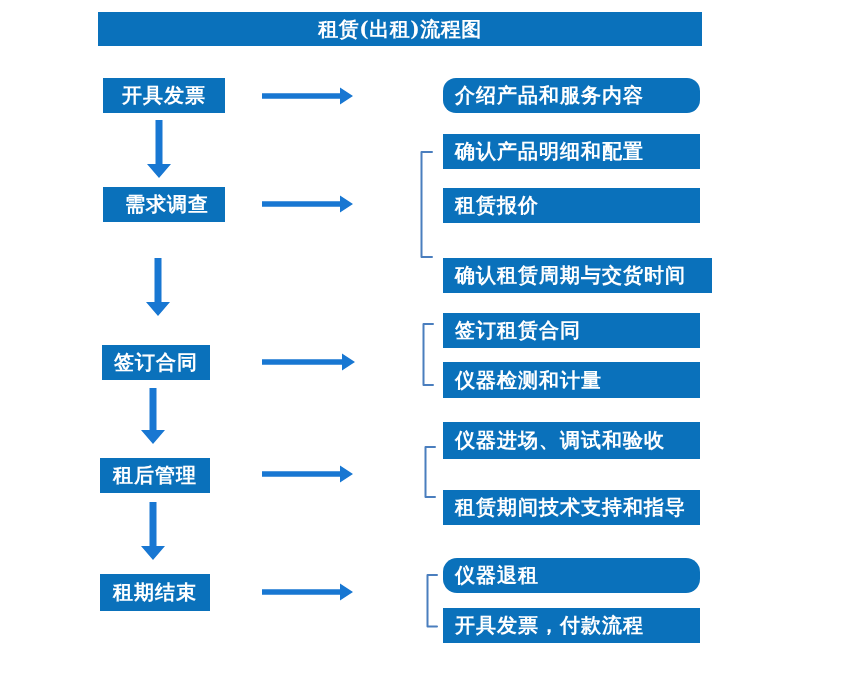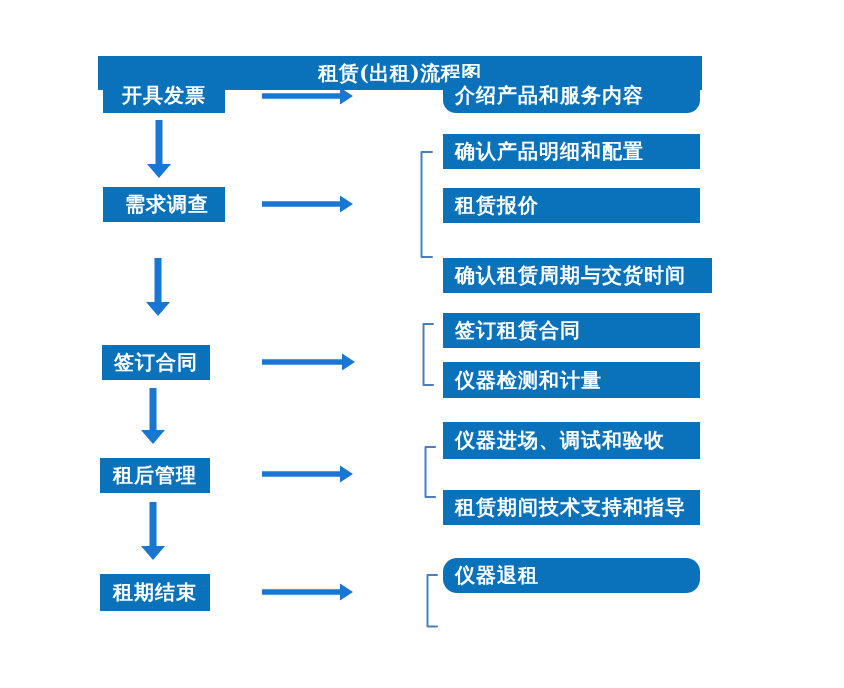--- a/index.html
+++ b/index.html
@@ -21,21 +21,21 @@
     letter-spacing: 1px;
     display: flex;
     align-items: center;
     box-sizing: border-box;
     white-space: nowrap;
   }
   .box.center { justify-content: center; }
   .box.left   { justify-content: flex-start; padding-left: 12px; }
   .title-bar {
     left: 98px; top: 12px; width: 604px; height: 34px;
-    font-size: 20px; letter-spacing: 0.5px; margin-top: 44px;
+    font-size: 20px; letter-spacing: 0.5px;
   }
   svg.connectors {
     position: absolute;
     left: 0; top: 0;
     width: 844px; height: 688px;
     pointer-events: none;
   }
   .arrow   { fill: var(--arrow, #1877d2); }
   .bracket { fill: none; stroke: var(--bracket, #4a7ebe); stroke-width: 2; stroke-linejoin: round; stroke-linecap: round; }
 </style>
@@ -54,20 +54,21 @@
 
   <div class="box left" style="left:443px; top:78px;  width:257px; height:35px;border-radius:13px;">介绍产品和服务内容</div>
   <div class="box left" style="left:443px; top:134px; width:257px; height:35px;">确认产品明细和配置</div>
   <div class="box left" style="left:443px; top:188px; width:257px; height:35px;">租赁报价</div>
   <div class="box left" style="left:443px; top:258px; width:269px; height:35px;">确认租赁周期与交货时间</div>
   <div class="box left" style="left:443px; top:313px; width:257px; height:35px;">签订租赁合同</div>
   <div class="box left" style="left:443px; top:362px; width:257px; height:36px;">仪器检测和计量</div>
   <div class="box left" style="left:443px; top:422px; width:257px; height:37px;">仪器进场、调试和验收</div>
   <div class="box left" style="left:443px; top:490px; width:257px; height:35px;">租赁期间技术支持和指导</div>
   <div class="box left" style="left:443px; top:558px; width:257px; height:35px;border-radius:14px;">仪器退租</div>
+  <div class="box left" style="left:443px; top:608px; width:257px; height:35px;">开具发票，付款流程</div>
 
   <svg class="connectors" viewBox="0 0 844 688" aria-hidden="true">
 
     <path class="arrow" d="M155.5,120 H162.5 V164 H171 L159,178 L147,164 H155.5 Z"></path>
     <path class="arrow" d="M154.5,258 H161.5 V302 H170 L158,316 L146,302 H154.5 Z"></path>
     <path class="arrow" d="M149.5,388 H156.5 V430 H165 L153,444 L141,430 H149.5 Z"></path>
     <path class="arrow" d="M149.5,502 H156.5 V546 H165 L153,560 L141,546 H149.5 Z"></path>
 
     <path class="arrow" d="M262,93.2 H340 V87.5 L353,96 L340,104.5 V98.8 H262 Z"></path>
     <path class="arrow" d="M262,201.2 H340 V195.5 L353,204 L340,212.5 V206.8 H262 Z"></path>

